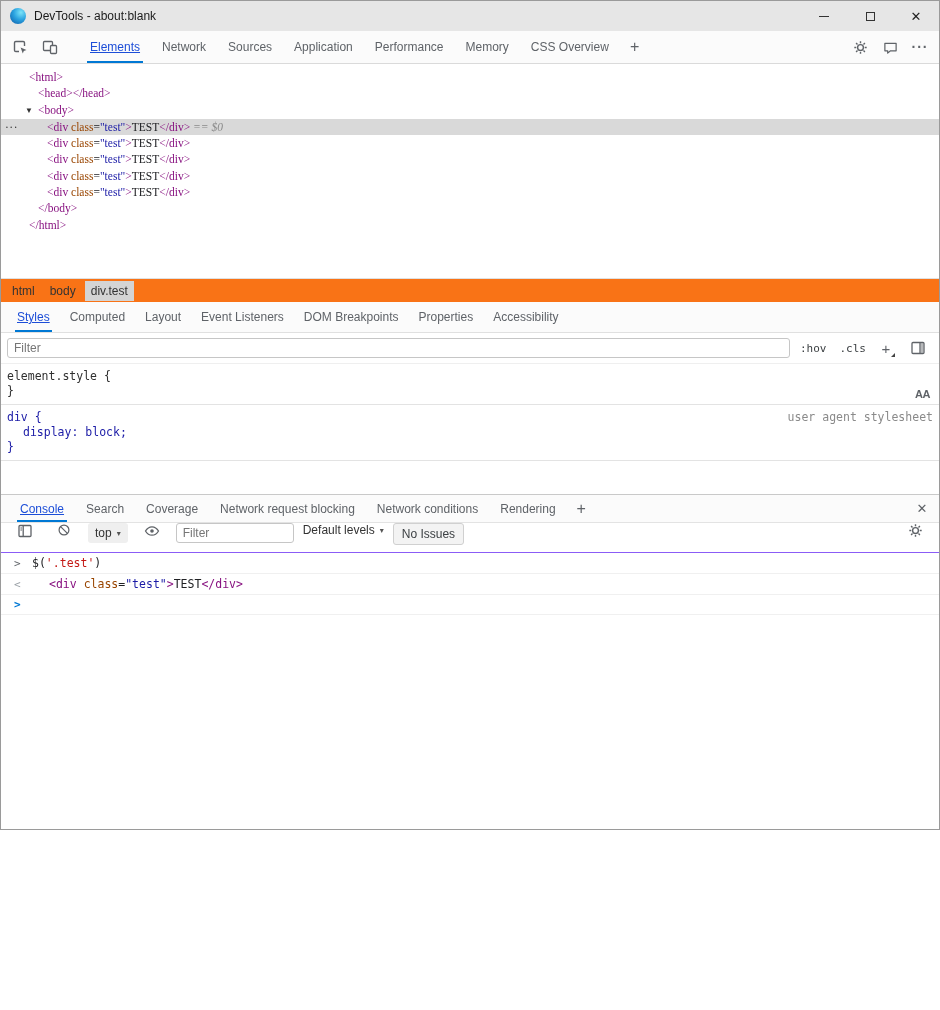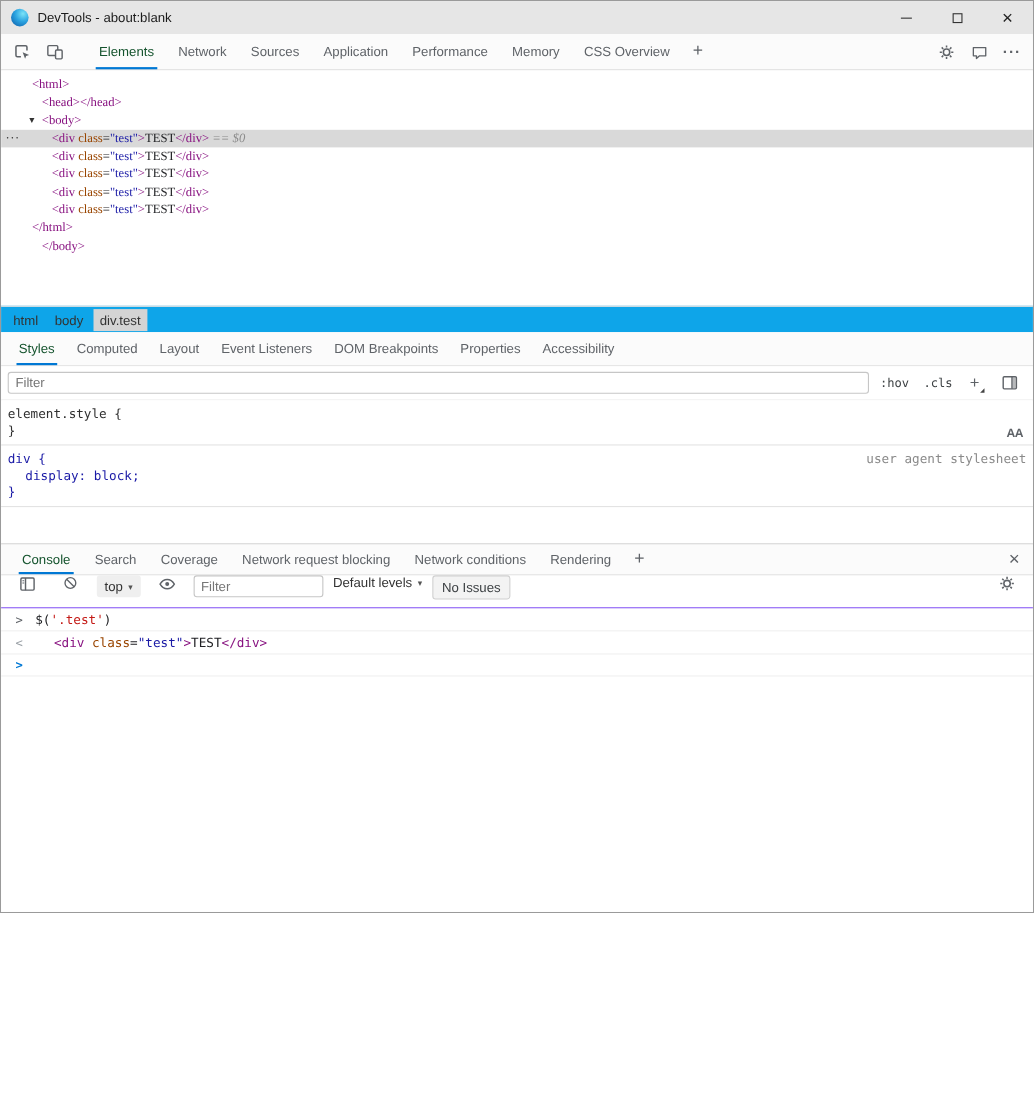--- a/index.html
+++ b/index.html
@@ -16,41 +16,41 @@
   .max-box{width:9px;height:9px;border:1px solid #333;display:inline-block;}
   .min-line{width:10px;height:1px;background:#333;display:inline-block;}
   .close-glyph{font-size:13px;}
 
   
   .toolbar{flex:0 0 33px;border-bottom:1px solid #DADADA;display:flex;align-items:stretch;background:#FBFBFB;padding-left:4px;}
   .icon-btn{width:30px;display:flex;align-items:center;justify-content:center;color:#5F6368;flex:0 0 30px;}
   .tabs{display:flex;align-items:stretch;}
   #main-tabs{margin-left:14px;}
   .tab{padding:0 11px;display:flex;align-items:center;color:#5F6368;position:relative;font-size:12px;white-space:nowrap;}
-  .tab.active{color:#14532d;}
+  .tab.active{color:#1d4ed8;text-decoration:underline;}
   .tab.active::after{content:"";position:absolute;left:8px;right:8px;bottom:0;height:2px;background:#0078D4;}
   .tab.plus{font-size:16px;color:#5F6368;padding:0 10px;}
   .right-icons{margin-left:auto;display:flex;align-items:stretch;padding-right:4px;}
   .more-glyph{font-size:14px;font-weight:bold;letter-spacing:1px;}
 
   
   .dom-tree{flex:0 0 214px;padding-top:5px;font-family:Liberation Serif, serif;font-size:11.5px;overflow:hidden;background:#fff;}
   .tree-row{line-height:16.3px;white-space:pre;position:relative;}
   .tree-row.selected{background:#D9D9D9;}
   .gutter-dots{position:absolute;left:4px;top:0;color:#333;letter-spacing:.5px;}
   .tree-arrow{display:inline-block;width:13px;margin-left:-13px;font-size:8px;color:#333;vertical-align:1px;}
   .tk-p{color:#881280;}
   .tk-a{color:#994500;}
   .tk-v{color:#1A1AA6;}
   .tk-t{color:#202124;}
   .tk-g{color:#8A8A8A;font-style:italic;}
   .tk-s{color:#C41A16;}
 
   
-  .breadcrumbs{flex:0 0 24px;border-top:1px solid #E0E0E0;display:flex;align-items:center;padding-left:5px;gap:3px;background:#0ea5e9;}
+  .breadcrumbs{flex:0 0 24px;border-top:1px solid #E0E0E0;display:flex;align-items:center;padding-left:5px;gap:3px;background:#f97316;}
   .crumb{padding:3px 6px;color:#333;}
   .crumb.selected{background:#D4D4D4;}
 
   
   .subtabs{flex:0 0 31px;border-bottom:1px solid #E0E0E0;display:flex;align-items:stretch;background:#FBFBFB;padding-left:6px;}
   .subtabs .tab{padding:0 10px;}
 
   
   .filter-row{flex:0 0 31px;display:flex;align-items:center;padding:0 6px;gap:7px;border-bottom:1px solid #EFEFEF;background:#fff;}
   .text-input{height:20px;border:1px solid #C6C6C6;border-radius:3px;padding:0 6px;font-family:"Liberation Sans",sans-serif;font-size:12px;color:#333;background:#fff;outline:none;}
@@ -152,22 +152,22 @@
 
   <div class="dom-tree" id="dom-tree">
       <div class="tree-row" style="padding-left: 28px;"><span class="tk-p">&lt;html&gt;</span></div>
       <div class="tree-row" style="padding-left: 37px;"><span class="tk-p">&lt;head&gt;&lt;/head&gt;</span></div>
       <div class="tree-row" style="padding-left: 37px;"><span class="tree-arrow">▼</span><span class="tk-p">&lt;body&gt;</span></div>
       <div class="tree-row selected" style="padding-left: 46px;"><span class="gutter-dots">···</span><span class="tk-p">&lt;div </span><span class="tk-a">class</span><span class="tk-t">=</span><span class="tk-v">"test"</span><span class="tk-p">&gt;</span><span class="tk-t">TEST</span><span class="tk-p">&lt;/div&gt;</span><span class="tk-g"> == $0</span></div>
       <div class="tree-row" style="padding-left: 46px;"><span class="tk-p">&lt;div </span><span class="tk-a">class</span><span class="tk-t">=</span><span class="tk-v">"test"</span><span class="tk-p">&gt;</span><span class="tk-t">TEST</span><span class="tk-p">&lt;/div&gt;</span></div>
       <div class="tree-row" style="padding-left: 46px;"><span class="tk-p">&lt;div </span><span class="tk-a">class</span><span class="tk-t">=</span><span class="tk-v">"test"</span><span class="tk-p">&gt;</span><span class="tk-t">TEST</span><span class="tk-p">&lt;/div&gt;</span></div>
       <div class="tree-row" style="padding-left: 46px;"><span class="tk-p">&lt;div </span><span class="tk-a">class</span><span class="tk-t">=</span><span class="tk-v">"test"</span><span class="tk-p">&gt;</span><span class="tk-t">TEST</span><span class="tk-p">&lt;/div&gt;</span></div>
       <div class="tree-row" style="padding-left: 46px;"><span class="tk-p">&lt;div </span><span class="tk-a">class</span><span class="tk-t">=</span><span class="tk-v">"test"</span><span class="tk-p">&gt;</span><span class="tk-t">TEST</span><span class="tk-p">&lt;/div&gt;</span></div>
+      <div class="tree-row" style="padding-left: 37px;"><span class="tk-p">&lt;/body&gt;</span></div>
       <div class="tree-row" style="padding-left: 28px;"><span class="tk-p">&lt;/html&gt;</span></div>
-      <div class="tree-row" style="padding-left: 37px;"><span class="tk-p">&lt;/body&gt;</span></div>
     </div>
 
   <div class="breadcrumbs" id="breadcrumbs-items">
       <span class="crumb">html</span>
       <span class="crumb">body</span>
       <span class="crumb selected">div.test</span>
     </div>
 
   <div class="subtabs" id="styles-tabs">
       <div class="tab active">Styles</div>

